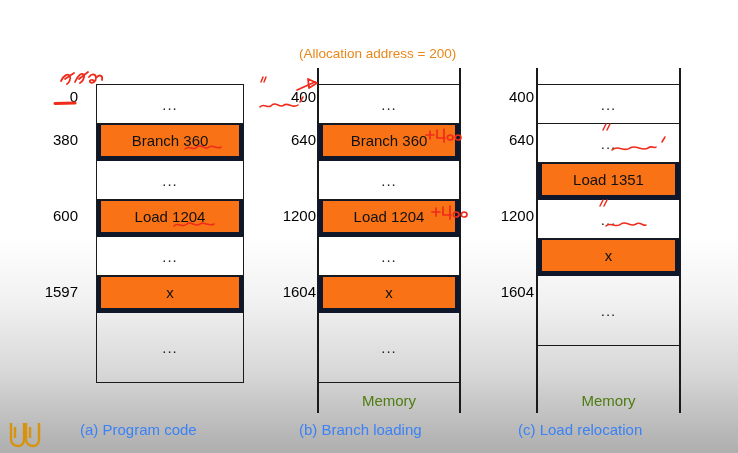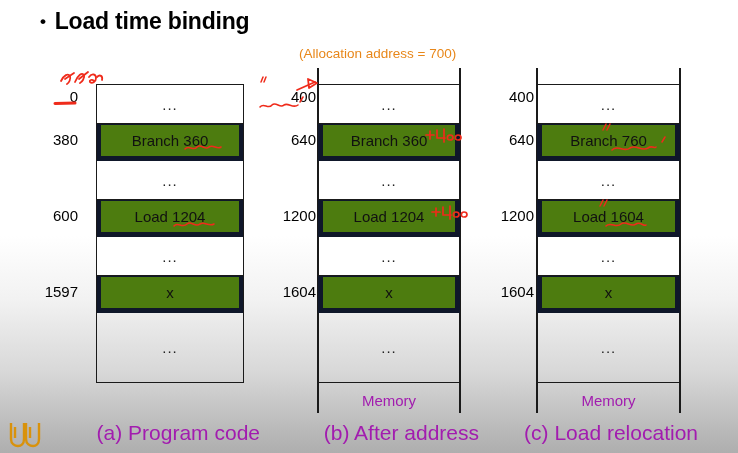--- a/index.html
+++ b/index.html
@@ -30,52 +30,49 @@
   .addr-col{position:absolute;width:64px;text-align:right;font-size:15px;color:#000;}
 
   .mem-table{position:absolute;box-sizing:border-box;}
   .mem-table .row{
     box-sizing:border-box;position:relative;
     display:flex;align-items:center;justify-content:center;
     font-size:15px;color:#111;
   }
   .row.white{background:#ffffff;border:1px solid #1a1a1a;border-top-width:0;}
   .row.white.first{border-top-width:1px;}
-  .row.gray{background:#4d7c0f;border:5px solid #0f172a;border-top-width:1px;}
+  .row.gray{background:#f97316;border:5px solid #0f172a;border-top-width:1px;}
   .row.empty{background:transparent;border:1px solid #1a1a1a;border-top-width:0;}
   .row .cell{position:relative;white-space:nowrap;}
   .dots{letter-spacing:1px;font-size:15px;color:#222;}
 
   
   .frame-a{position:absolute;border:1px solid #1a1a1a;box-sizing:border-box;pointer-events:none;}
 
   
   .vbar{position:absolute;width:2px;background:#1a1a1a;}
-  .memlabel{position:absolute;font-size:15px;color:#a21caf;text-align:center;}
-
-  
-  .caption{position:absolute;font-size:21px;color:#a21caf;text-align:right;white-space:nowrap;}
+  .memlabel{position:absolute;font-size:15px;color:#4d7c0f;text-align:center;}
+
+  
+  .caption{position:absolute;font-size:15px;color:#3b82f6;text-align:left;white-space:nowrap;}
 
   
   .ink{position:absolute;color:#ef2b1b;pointer-events:none;}
   .ink svg{display:block;overflow:visible;}
 
   
   .logo{position:absolute;left:8px;bottom:4px;width:34px;height:30px;}
 </style>
 </head>
 <body>
 
 <div class="slide">
 
-  <div class="title">
-    <span class="bullet">•</span><span>Load time binding</span>
-  </div>
-
-  <div class="alloc-note">(Allocation address = 700)</div>
+
+  <div class="alloc-note">(Allocation address = 200)</div>
 
   <div class="panel">
 
     <div class="addr-col" style="left:14px;top:82px;height:41px;line-height:29px;">0</div>
     <div class="addr-col" style="left:14px;top:123px;height:42px;line-height:34px;">380</div>
     <div class="addr-col" style="left:14px;top:199px;height:42px;line-height:34px;">600</div>
     <div class="addr-col" style="left:14px;top:275px;height:42px;line-height:34px;">1597</div>
 
     <div class="mem-table" style="left:96px;top:84px;width:148px;">
       <div class="row white first" style="height:40px;">
@@ -132,44 +129,41 @@
         </div>
       <div class="row gray" style="height:37px;">
           <span class="cell">x</span>
         </div>
       <div class="row empty" style="height:70px;">
           <span class="cell dots">...</span>
         </div>
     </div>
 
     <div class="memlabel" style="left:318px;top:392px;width:142px;">Memory</div>
-    <div class="caption" style="left:299px;top:421px;width:180px;">(b) After address</div>
+    <div class="caption" style="left:299px;top:421px;width:180px;">(b) Branch loading</div>
   </div>
 
   <div class="panel">
     <div class="addr-col" style="left:470px;top:82px;height:41px;line-height:29px;">400</div>
     <div class="addr-col" style="left:470px;top:123px;height:42px;line-height:34px;">640</div>
     <div class="addr-col" style="left:470px;top:199px;height:42px;line-height:34px;">1200</div>
     <div class="addr-col" style="left:470px;top:275px;height:42px;line-height:34px;">1604</div>
 
     <div class="vbar" style="left:536px;top:68px;height:345px;"></div>
     <div class="vbar" style="left:679px;top:68px;height:345px;"></div>
 
     <div class="mem-table" style="left:537px;top:84px;width:143px;">
       <div class="row white first" style="height:40px;">
           <span class="cell dots">...</span>
         </div>
-      <div class="row gray" style="height:37px;">
-          <span class="cell">Branch 760</span>
-        </div>
-      <div class="row white" style="height:39px;">
-          <span class="cell dots">...</span>
-        </div>
-      <div class="row gray" style="height:37px;">
-          <span class="cell">Load 1604</span>
+      <div class="row white" style="height:39px;">
+          <span class="cell dots">...</span>
+        </div>
+      <div class="row gray" style="height:37px;">
+          <span class="cell">Load 1351</span>
         </div>
       <div class="row white" style="height:39px;">
           <span class="cell dots">...</span>
         </div>
       <div class="row gray" style="height:37px;">
           <span class="cell">x</span>
         </div>
       <div class="row empty" style="height:70px;">
           <span class="cell dots">...</span>
         </div>

